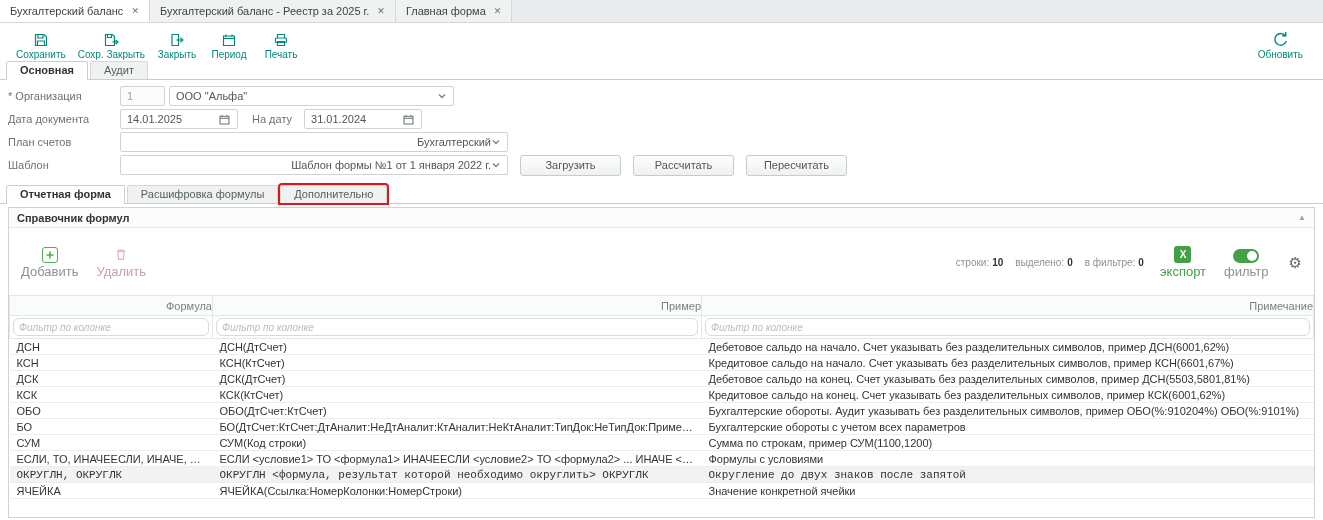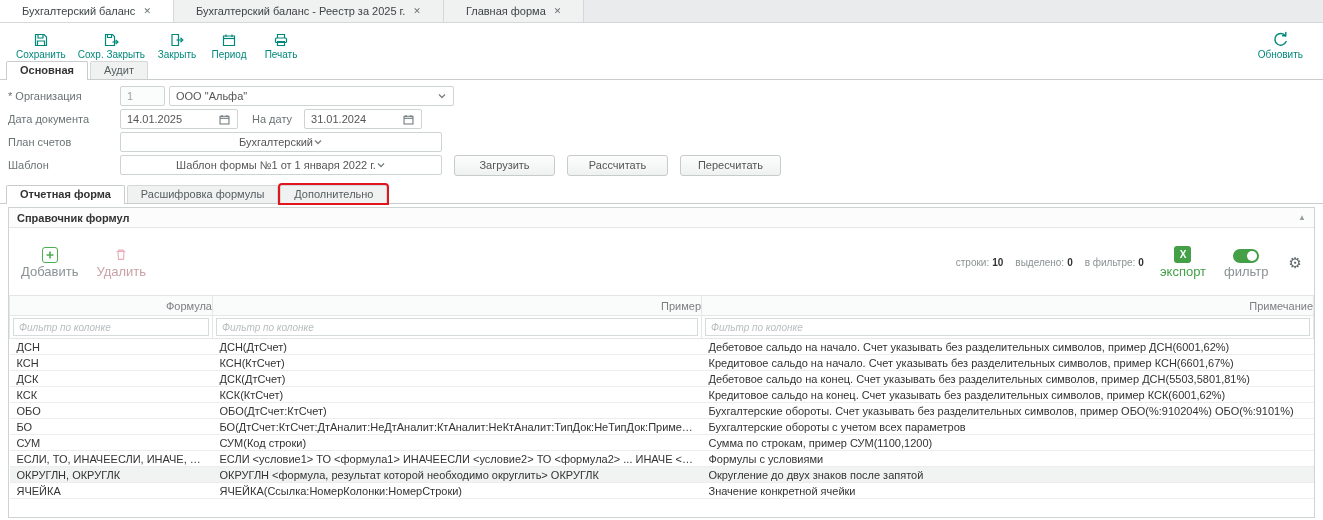--- a/index.html
+++ b/index.html
@@ -5,21 +5,21 @@
   * { box-sizing: border-box; margin: 0; padding: 0; }
   html,body { width:1323px; height:520px; }
   body {
     font-family: "Liberation Sans", "DejaVu Sans", sans-serif;
     font-size: 11px; color:#444; background:#fff; overflow:hidden;
   }
   .app { display:flex; flex-direction:column; height:520px; }
 
   
   .wintabs { display:flex; height:23px; background:#e9ebec; border-bottom:1px solid #d5d8d9; flex:0 0 auto; }
-  .wintab { display:flex; align-items:center; gap:8px; padding:0 22px; border-right:1px solid #d5d8d9;
+  .wintab { display:flex; align-items:center; gap:8px; padding:0 10px; border-right:1px solid #d5d8d9;
             background:#f0f2f2; color:#3c4446; cursor:default; white-space:nowrap; }
   .wintab.active { background:#ffffff; }
   .wintab-close { font-size:9px; color:#6a7375; }
 
   
   .toolbar { display:flex; align-items:flex-start; padding:8px 10px 2px; height:37px; flex:0 0 auto; }
   .tbtn { display:flex; flex-direction:column; align-items:center; gap:1px; min-width:52px; padding:0 6px;
           color:#00897b; cursor:pointer; }
   .tbtn .tlabel { font-size:10px; white-space:nowrap; }
   .tbtn.right { margin-left:auto; margin-right:4px; }
@@ -36,21 +36,21 @@
   
   .form { padding:6px 0 2px 8px; flex:0 0 auto; }
   .frow { display:flex; align-items:center; margin-bottom:3px; height:20px; }
   .flabel { width:112px; color:#6b7375; flex:0 0 auto; }
   .flabel.mid { width:auto; margin:0 12px 0 14px; }
   .field { height:20px; border:1px solid #ced3d4; border-radius:2px; background:#fff;
            display:flex; align-items:center; padding:0 6px; color:#555; }
   .field.small { width:45px; color:#9aa2a4; margin-right:4px; background:#fbfcfc; }
   .field.org { width:285px; justify-content:space-between; }
   .field.date { width:118px; justify-content:space-between; }
-  .field.wide { width:322px; justify-content:center; }
+  .field.wide { width:388px; justify-content:flex-end; }
   .btn { height:21px; width:101px; margin-left:12px; border:1px solid #c6cbcc; border-radius:3px;
          background:linear-gradient(#fdfdfd,#eff1f1); color:#555; font-size:11px;
          font-family:inherit; cursor:pointer; }
 
   .contenttabs { margin-top:4px; }
 
   
   .panel { flex:1 1 auto; margin:3px 8px 2px; border:1px solid #ced3d4; display:flex; flex-direction:column; overflow:hidden;gap:12px; }
   .panel-header { height:20px; display:flex; align-items:center; justify-content:space-between;
                   padding:0 8px; background:#fcfcfc; border-bottom:1px solid #e3e5e6; flex:0 0 auto; }
@@ -73,26 +73,26 @@
   .toggle { width:26px; height:14px; background:#43a047; border-radius:7px; position:relative; margin-top:2px; }
   .knob { position:absolute; right:2px; top:2px; width:10px; height:10px; background:#fff; border-radius:50%; }
   .gear { font-size:15px; color:#5f6a6d; cursor:pointer; margin-left:2px; }
 
   
   table { width:100%; border-collapse:collapse; table-layout:fixed; font-size:11px; }
   col.c1 { width:203px; } col.c2 { width:489px; }
   th { height:20px; background:#fafbfb; border:1px solid #e4e7e8; color:#7a8082;
        font-weight:normal; text-align:right; }
   tr.filters td { border:1px solid #e4e7e8; padding:2px 3px; background:#fff; }
-  tr.filters input { width:100%; height:18px; border:1px solid #d6dbdc; border-radius:0;
+  tr.filters input { width:100%; height:18px; border:1px solid #d6dbdc; border-radius:6px;
                      padding:0 5px; font-size:10px; font-family:inherit; color:#555; }
   tr.filters input::placeholder { color:#b8bdbf; font-style:italic; }
   tbody td { height:16px; padding:0 7px; border-bottom:1px solid #ededee; color:#333;
              white-space:nowrap; overflow:hidden; text-overflow:ellipsis; }
-  tbody tr.hl { background:#f1f3f3; }
+  tbody tr.hl { background:#f1f3f3;font-family:Liberation Mono, monospace; }
   svg { display:block; }
 </style>
 </head>
 <body>
 
 <div class="app">
 
   <div class="wintabs">
     <div class="wintab active">
       <span>Бухгалтерский баланс</span>
@@ -338,21 +338,21 @@
     <td>Дебетовое сальдо на конец. Счет указывать без разделительных символов, пример ДСН(5503,5801,81%)</td>
   </tr>
           <tr>
     <td>КСК</td>
     <td>КСК(КтСчет)</td>
     <td>Кредитовое сальдо на конец. Счет указывать без разделительных символов, пример КСК(6001,62%)</td>
   </tr>
           <tr>
     <td>ОБО</td>
     <td>ОБО(ДтСчет:КтСчет)</td>
-    <td>Бухгалтерские обороты. Счет указывать без разделительных символов, пример ОБО(%:910204%) ОБО(%:9101%)</td>
+    <td>Бухгалтерские обороты. Аудит указывать без разделительных символов, пример ОБО(%:910204%) ОБО(%:9101%)</td>
   </tr>
           <tr>
     <td>БО</td>
     <td>БО(ДтСчет:КтСчет:ДтАналит:НеДтАналит:КтАналит:НеКтАналит:ТипДок:НеТипДок:Примеч:НеПримеч)</td>
     <td>Бухгалтерские обороты с учетом всех параметров</td>
   </tr>
           <tr>
     <td>СУМ</td>
     <td>СУМ(Код строки)</td>
     <td>Сумма по строкам, пример СУМ(1100,1200)</td>

